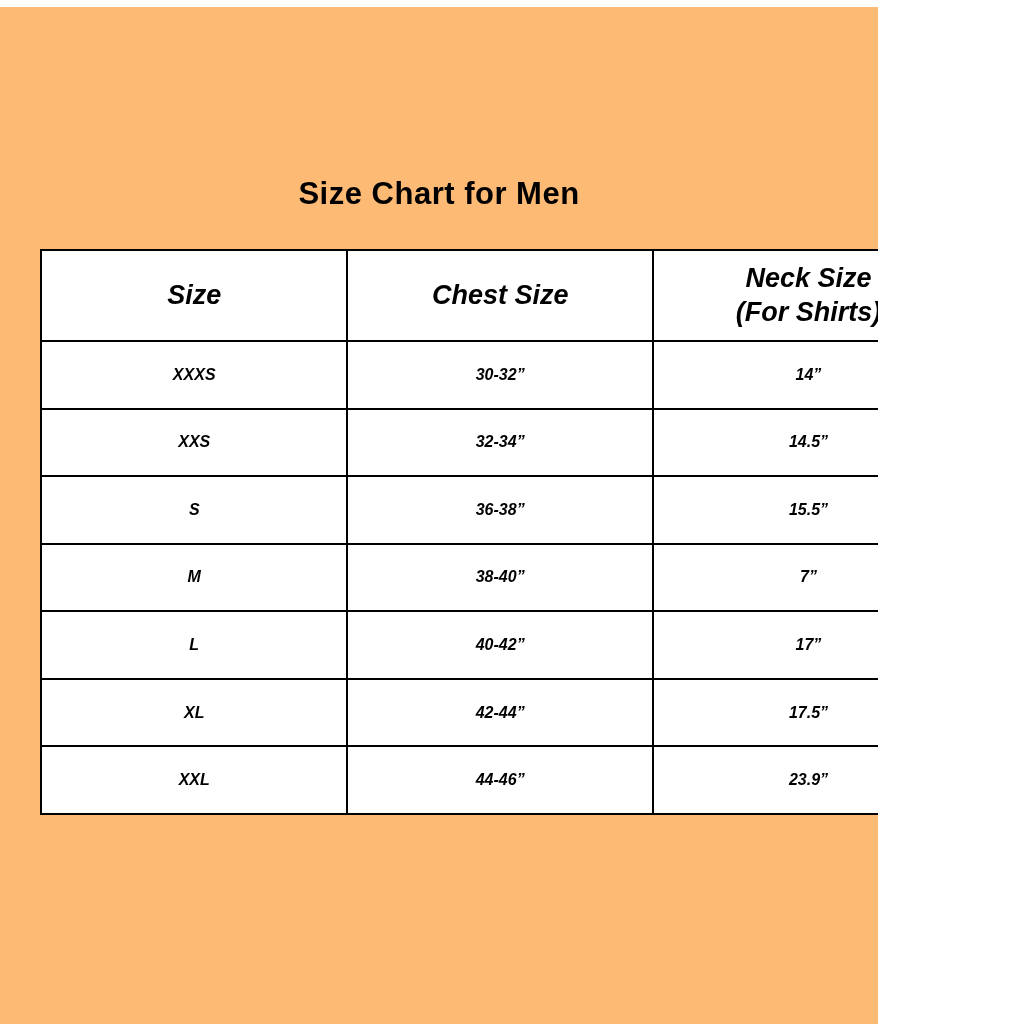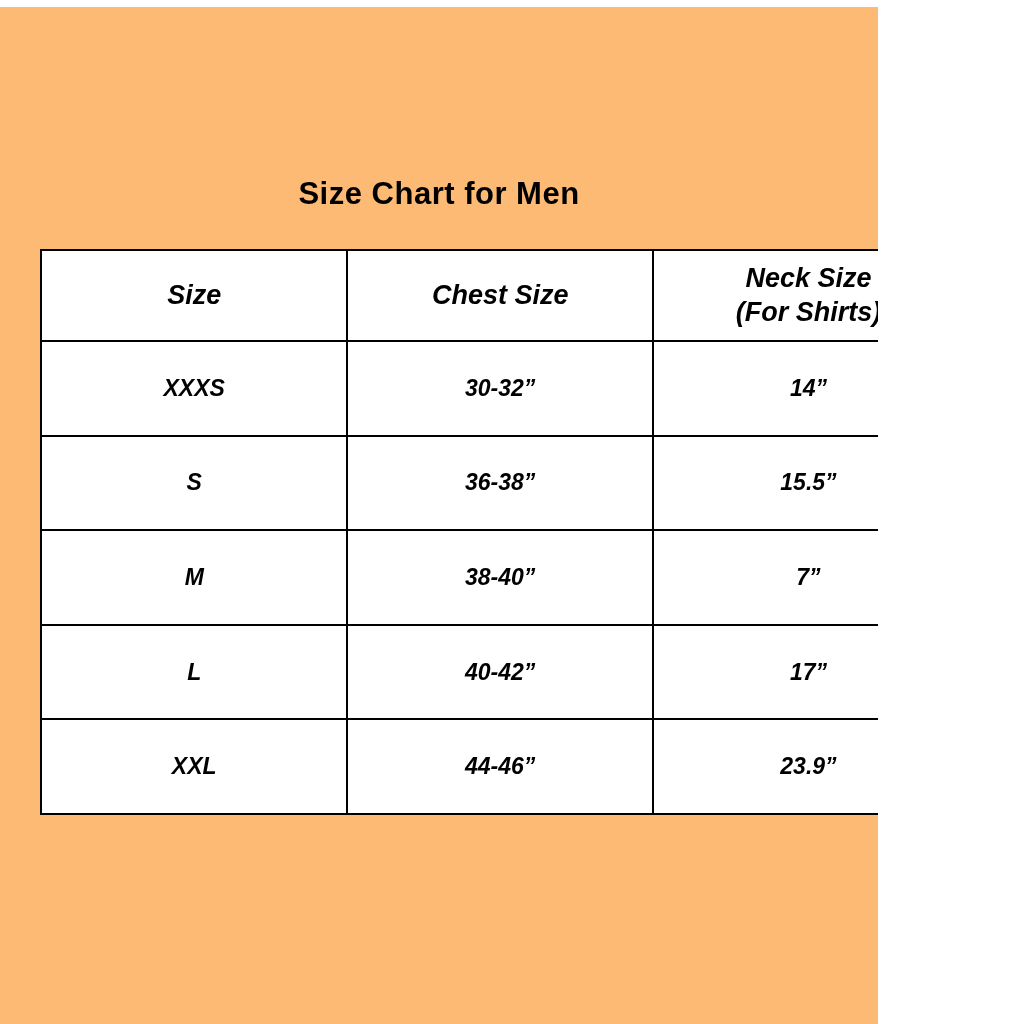--- a/index.html
+++ b/index.html
@@ -47,21 +47,21 @@
     font-weight: 700;
     color: #000000;
     padding: 0;
   }
   table.size-chart col.c1 { width: 33.2%; }
   table.size-chart col.c2 { width: 33.1%; }
   table.size-chart col.c3 { width: 33.7%; }
   tr.header-row { height: 91px; }
   tr.header-row th { font-size: 27px; line-height: 1.25; }
   tr.data-row { height: 53px; }
-  tr.data-row td { font-size: 23px; }
+  tr.data-row td { font-size: 16px; }
   .neck-line { display: block; }
 </style>
 </head>
 <body>
 
 <div class="canvas">
 
   <div class="page-title">Size Chart for Men</div>
 
   <table class="size-chart">
@@ -80,35 +80,45 @@
         </th>
       </tr>
     </thead>
     <tbody>
       <tr class="data-row">
         <td>XXXS</td>
         <td>30-32”</td>
         <td>14”</td>
       </tr>
       <tr class="data-row">
+        <td>XXS</td>
+        <td>32-34”</td>
+        <td>14.5”</td>
+      </tr>
+      <tr class="data-row">
         <td>S</td>
         <td>36-38”</td>
         <td>15.5”</td>
       </tr>
       <tr class="data-row">
         <td>M</td>
         <td>38-40”</td>
         <td>7”</td>
       </tr>
       <tr class="data-row">
         <td>L</td>
         <td>40-42”</td>
         <td>17”</td>
       </tr>
       <tr class="data-row">
+        <td>XL</td>
+        <td>42-44”</td>
+        <td>17.5”</td>
+      </tr>
+      <tr class="data-row">
         <td>XXL</td>
         <td>44-46”</td>
         <td>23.9”</td>
       </tr>
     </tbody>
   </table>
 
 </div>
 
 </body></html>

